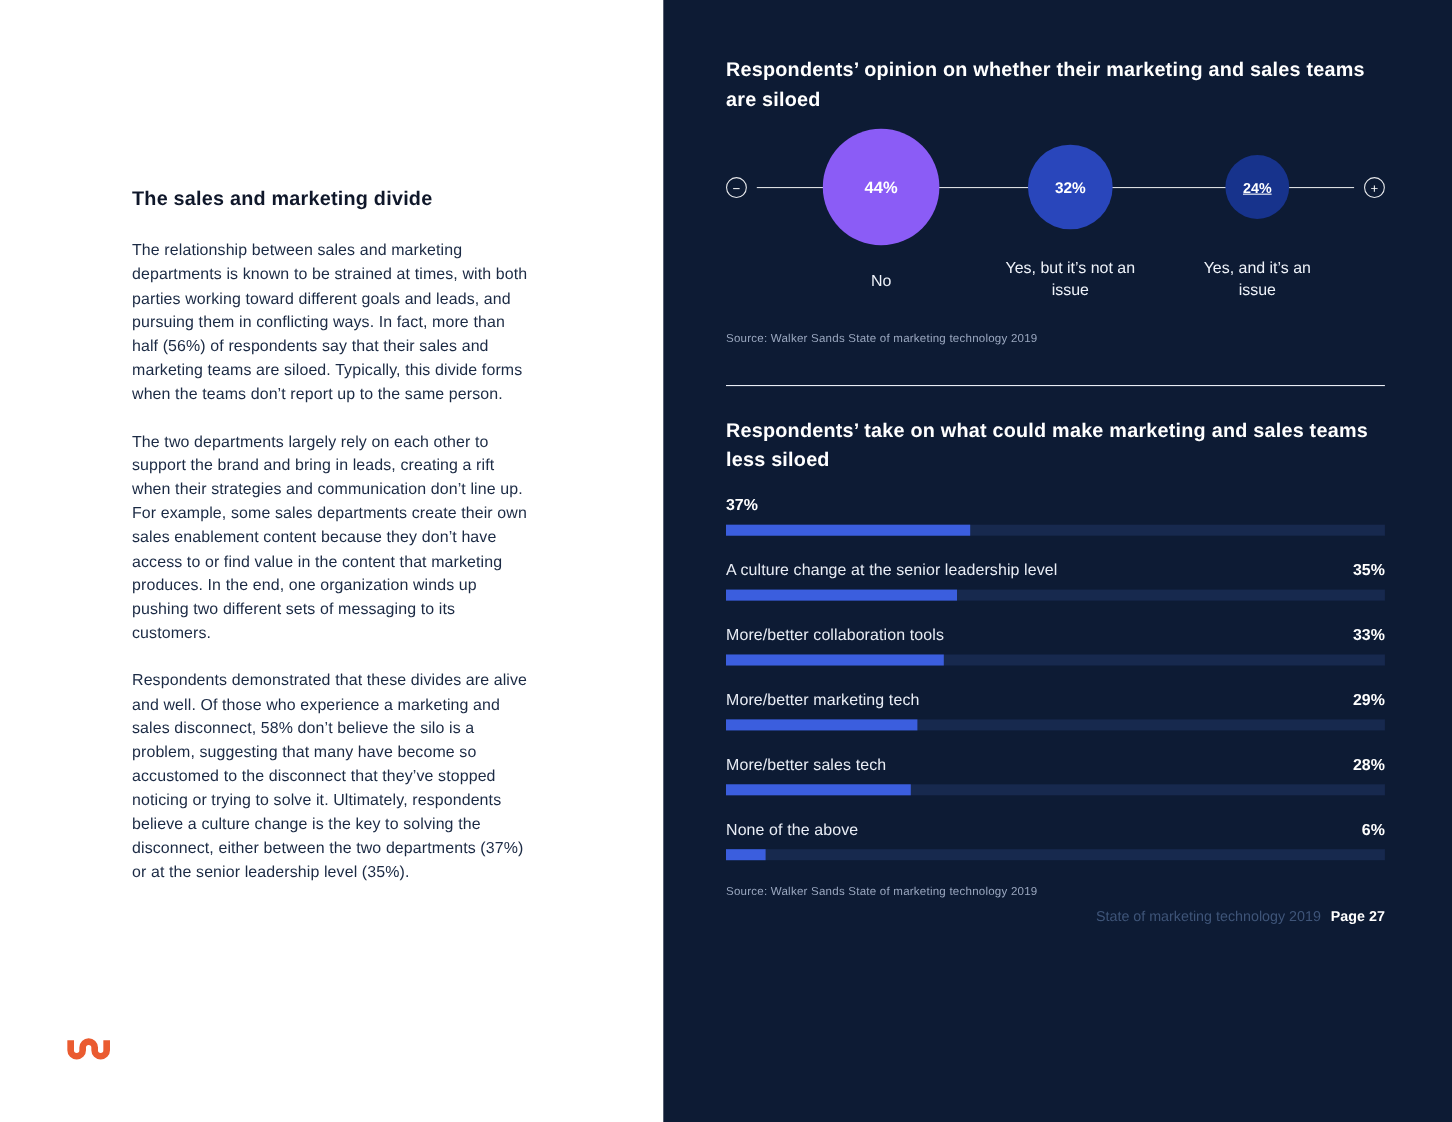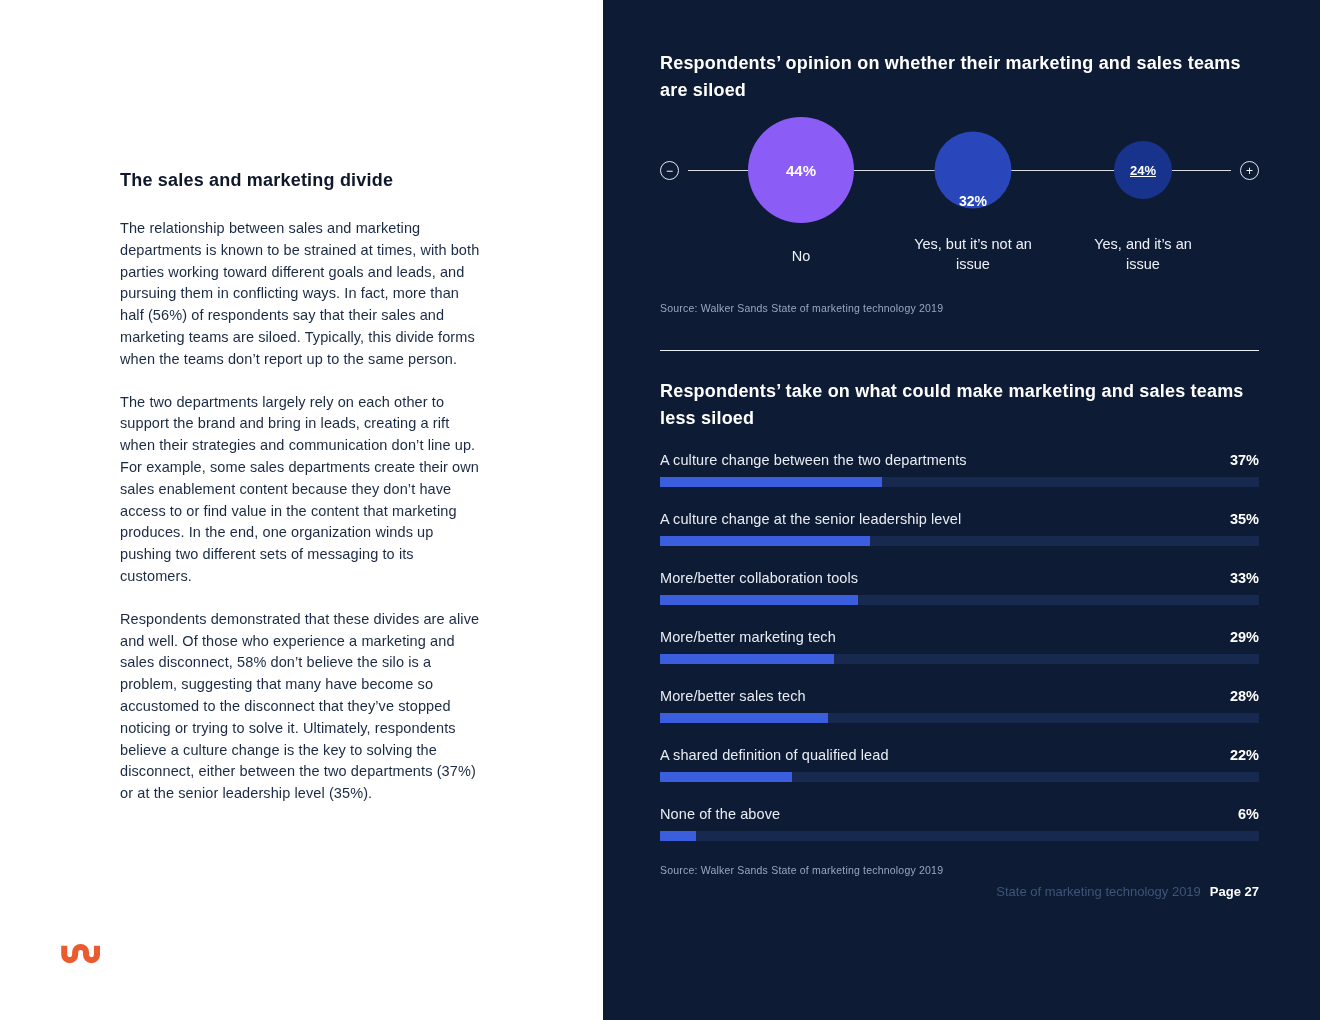--- a/index.html
+++ b/index.html
@@ -32,21 +32,21 @@
     font-size: 12px; line-height: 1; color: #ffffff;
   }
   .endpoint.minus { left: 0; }
   .endpoint.plus  { right: 0; }
   .bubble {
     position: absolute; top: 54px; transform: translate(-50%,-50%);
     border-radius: 50%; display: flex; align-items: center; justify-content: center;
     font-weight: bold; color: #ffffff;
   }
   .bubble.b0 { left: 141px; font-size: 15px; }
-  .bubble.b1 { left: 313px; font-size: 14px; align-items: flex-end; }
+  .bubble.b1 { left: 313px; font-size: 14px; }
   .bubble.b2 { left: 483px; font-size: 13px; }
   .bubble-label {
     position: absolute; top: 118px; transform: translateX(-50%);
     text-align: center; font-size: 14.5px; line-height: 20px; color: #eef2f9;
   }
   .bubble-label.bl0 { left: 141px; top: 130px; }
   .bubble-label.bl1 { left: 313px; width: 152px; }
   .bubble-label.bl2 { left: 483px; width: 112px; }
 
   .source { margin-top: 10px; font-size: 10.5px; color: #9aa7bf; letter-spacing: 0.2px; }
@@ -114,21 +114,20 @@
     <div class="source">Source: Walker Sands State of marketing technology 2019</div>
 
     <hr class="divider">
 
     <h2 class="chart-title chart2-title">Respondents’ take on what could make marketing and sales teams less siloed</h2>
 
     <div class="bars">
 
       <div class="bar-row">
         <div class="bar-head">
-          <span class="bar-label">A culture change between the two departments</span>
           <span class="bar-value">37%</span>
         </div>
         <div class="bar-track" style="background: rgb(23, 41, 78);">
             <div class="bar-fill" style="width: 37%; background: rgb(59, 94, 222);"></div>
           </div>
       </div>
 
       <div class="bar-row">
         <div class="bar-head">
           <span class="bar-label">A culture change at the senior leadership level</span>
@@ -162,29 +161,20 @@
       <div class="bar-row">
         <div class="bar-head">
           <span class="bar-label">More/better sales tech</span>
           <span class="bar-value">28%</span>
         </div>
         <div class="bar-track" style="background: rgb(23, 41, 78);">
             <div class="bar-fill" style="width: 28%; background: rgb(59, 94, 222);"></div>
           </div>
       </div>
 
-      <div class="bar-row">
-        <div class="bar-head">
-          <span class="bar-label">A shared definition of qualified lead</span>
-          <span class="bar-value">22%</span>
-        </div>
-        <div class="bar-track" style="background: rgb(23, 41, 78);">
-            <div class="bar-fill" style="width: 22%; background: rgb(59, 94, 222);"></div>
-          </div>
-      </div>
 
 
       <div class="bar-row">
         <div class="bar-head">
           <span class="bar-label">None of the above</span>
           <span class="bar-value">6%</span>
         </div>
         <div class="bar-track" style="background: rgb(23, 41, 78);">
             <div class="bar-fill" style="width: 6%; background: rgb(59, 94, 222);"></div>
           </div>

